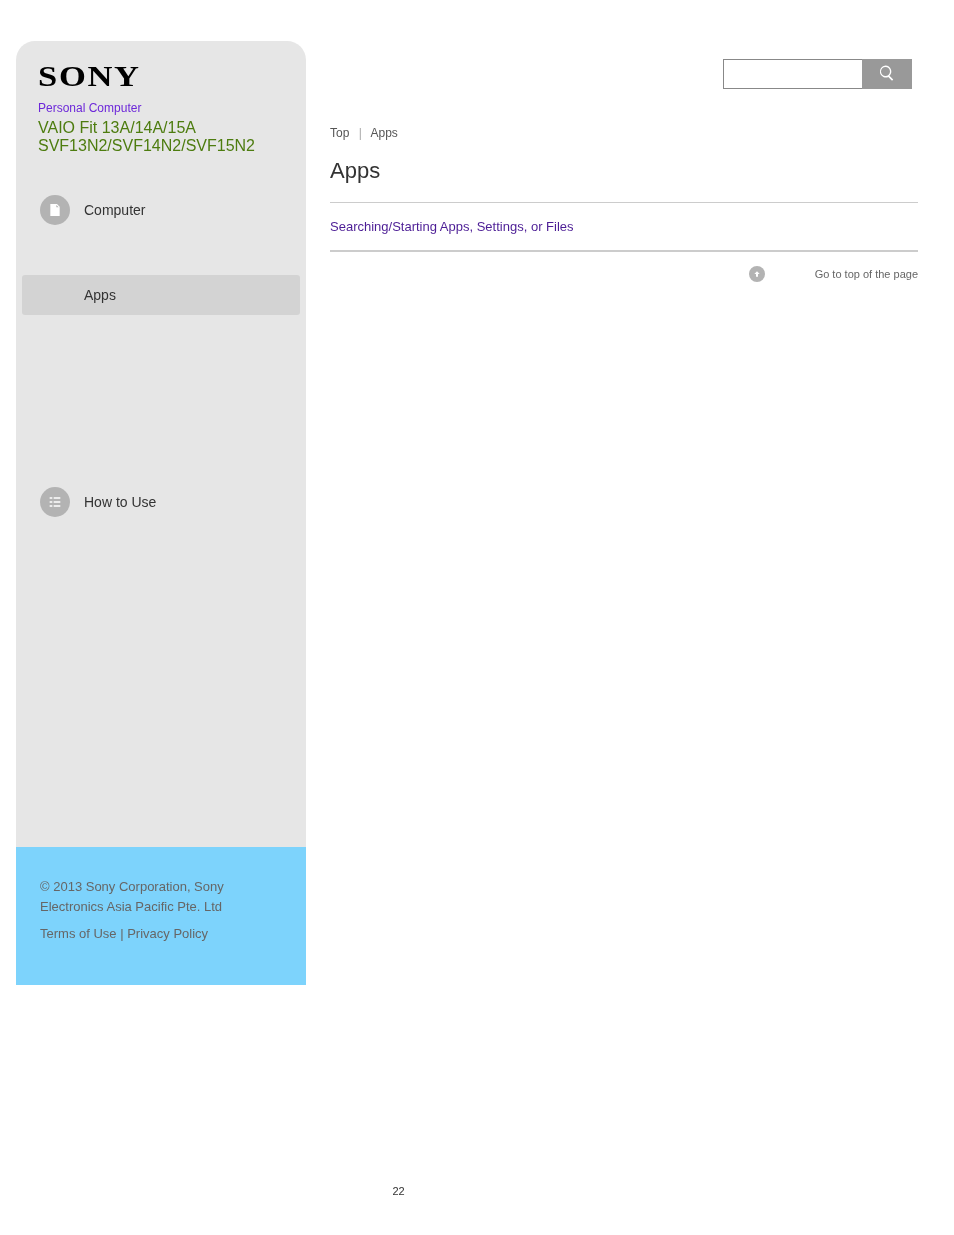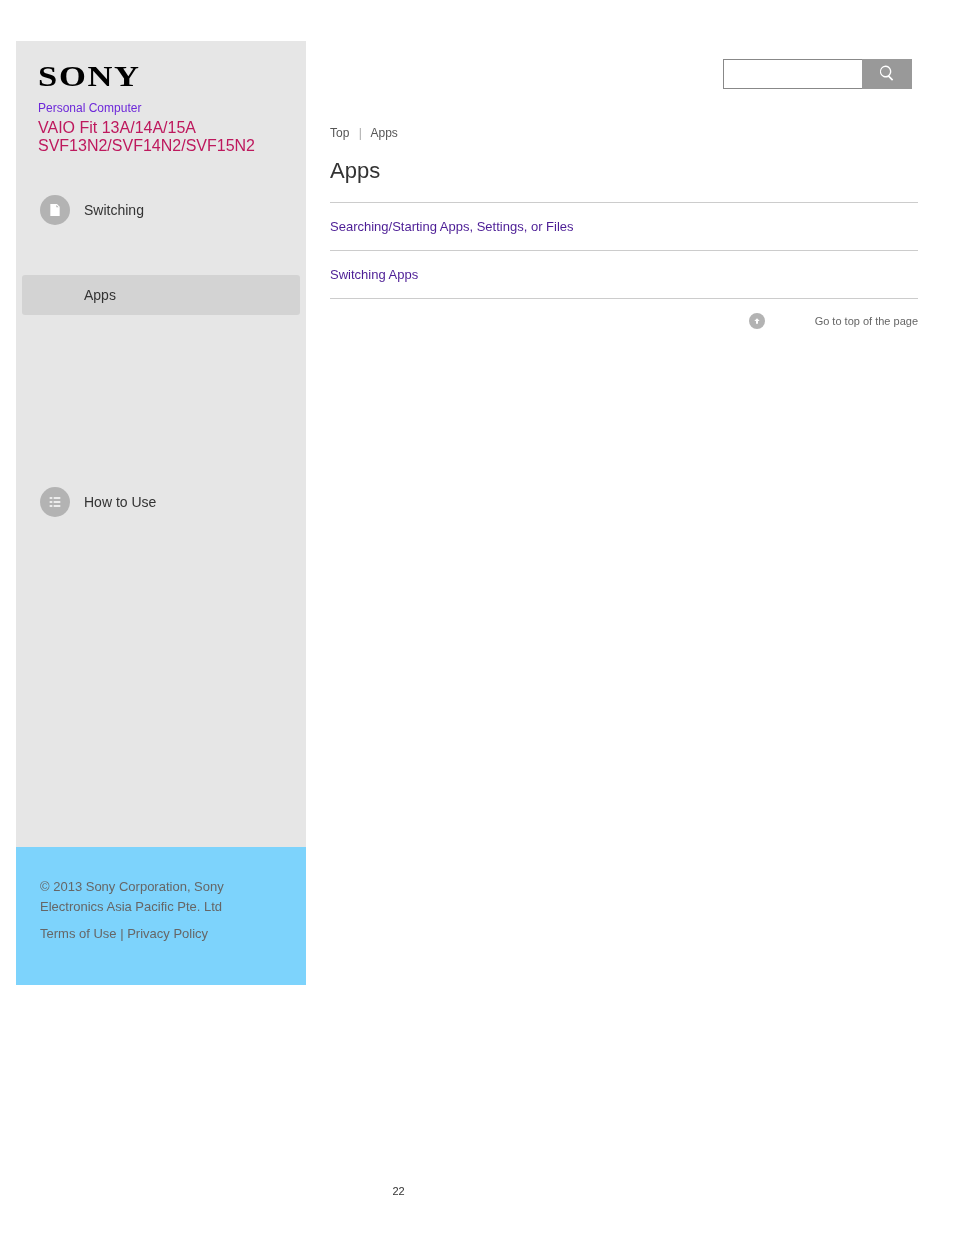--- a/index.html
+++ b/index.html
@@ -18,41 +18,42 @@
       min-height: 985px;
     }
     .sidebar {
       width: 290px;
       background: #e6e6e6;
       margin-left: 16px;
       margin-top: 41px;
       padding: 18px 0 0 0;
       display: flex;
       flex-direction: column;
+      border-radius: 19px;
     }
     .logo {
       font-family: "Times New Roman", serif;
       font-weight: 900;
       font-size: 30px;
       letter-spacing: 1.5px;
       margin-left: 22px;
       margin-bottom: 8px;
       font-stretch: expanded;
       transform: scaleX(1.15);
       transform-origin: left center;
     }
     .product-name {
       font-size: 12px;
       color: #6d28d9;
       margin-left: 22px;
       margin-bottom: 4px;
     }
     .model {
       font-size: 16px;
-      color: #be185d;
+      color: #4d7c0f;
       margin-left: 22px;
       margin-bottom: 28px;
     }
     .nav-section {
       margin-left: 6px;
       margin-right: 6px;
     }
     .nav-item {
       display: flex;
       align-items: center;
@@ -215,21 +216,21 @@
     <div class="product-name">Personal Computer</div>
     <div class="model">VAIO Fit 13A/14A/15A SVF13N2/SVF14N2/SVF15N2</div>
 
     <div class="nav-section">
       <div class="nav-item nav-item-overview">
         <span class="nav-icon">
           <svg viewBox="0 0 24 24">
               <path d="M5 3h10l4 4v14H5V3zm9 1.5V8h3.5L14 4.5z"></path>
             </svg>
         </span>
-        <span class="nav-label">Switching</span>
+        <span class="nav-label">Computer</span>
       </div>
 
 
       <div class="spacer-gap"></div>
 
       <div class="nav-item nav-item-active">
         <span class="nav-label" style="margin-left:44px">Apps</span>
       </div>
     </div>
 
@@ -263,21 +264,20 @@
     <div class="breadcrumb">
       <span>Top</span>
       <span class="sep">|</span>
       <span>Apps</span>
     </div>
 
     <h1 class="page-title">Apps</h1>
     <hr class="hr-line">
     <div class="link-row">Searching/Starting Apps, Settings, or Files</div>
     <hr class="hr-line">
-    <div class="link-row">Switching Apps</div>
     <hr class="hr-line">
 
     <div class="goto-top">
       <span class="goto-top-icon">
         <svg viewBox="0 0 24 24">
             <path d="M12 4l8 8h-5v8h-6v-8H4l8-8z"></path>
           </svg>
       </span>
       <span class="goto-top-label">Go to top of the page</span>
     </div>

